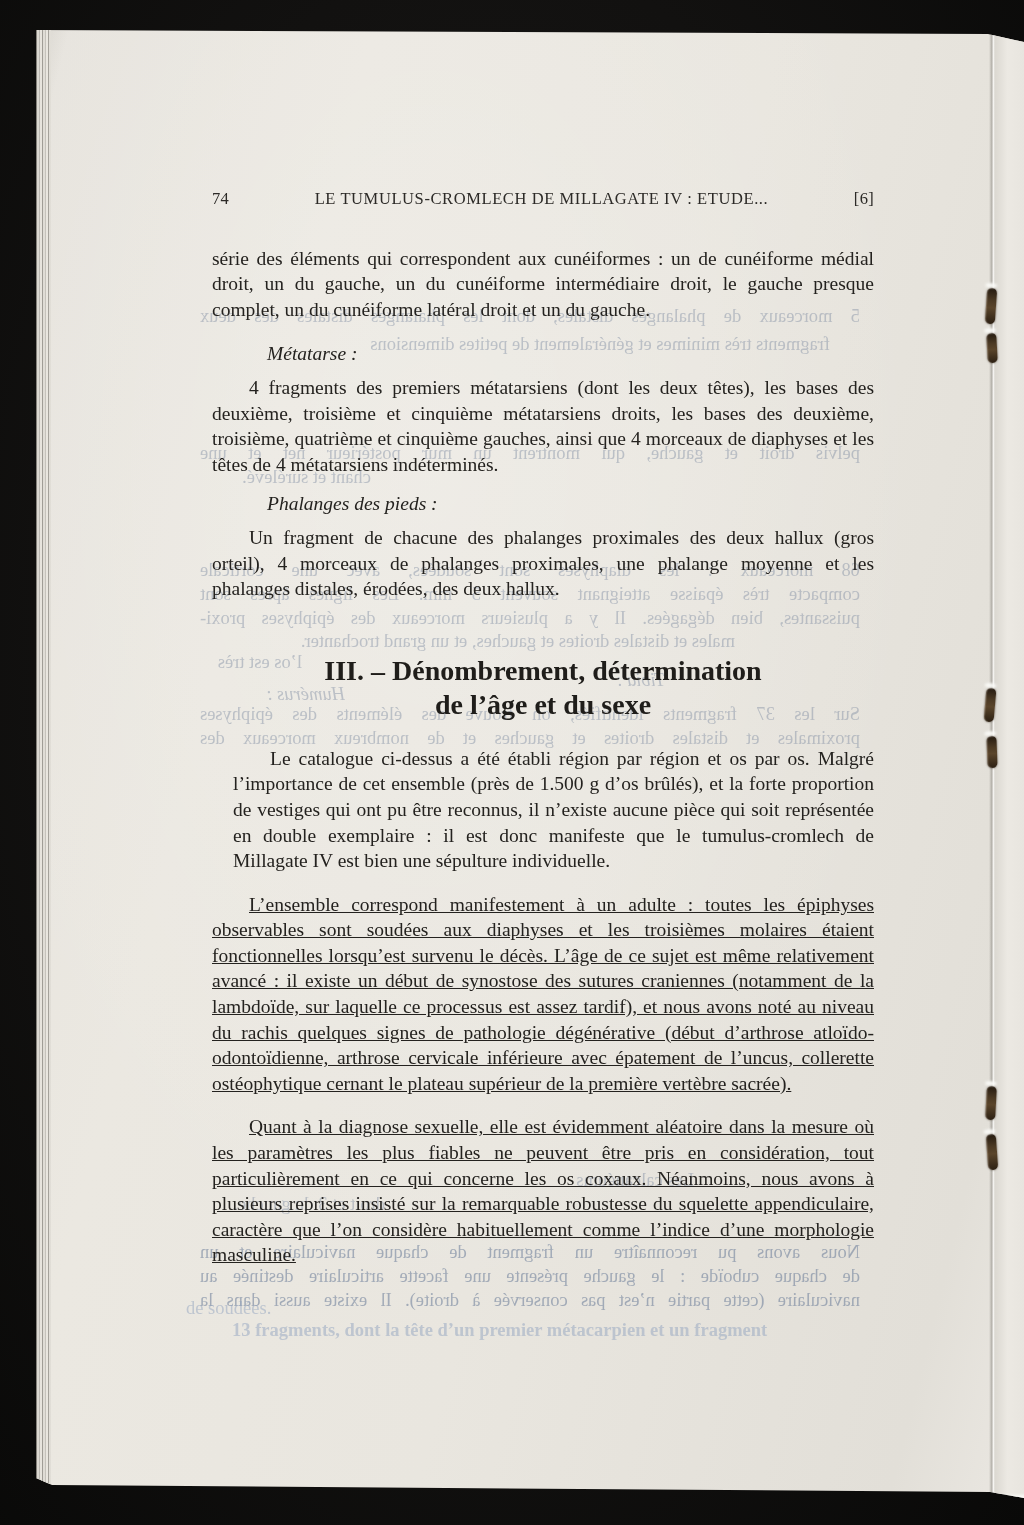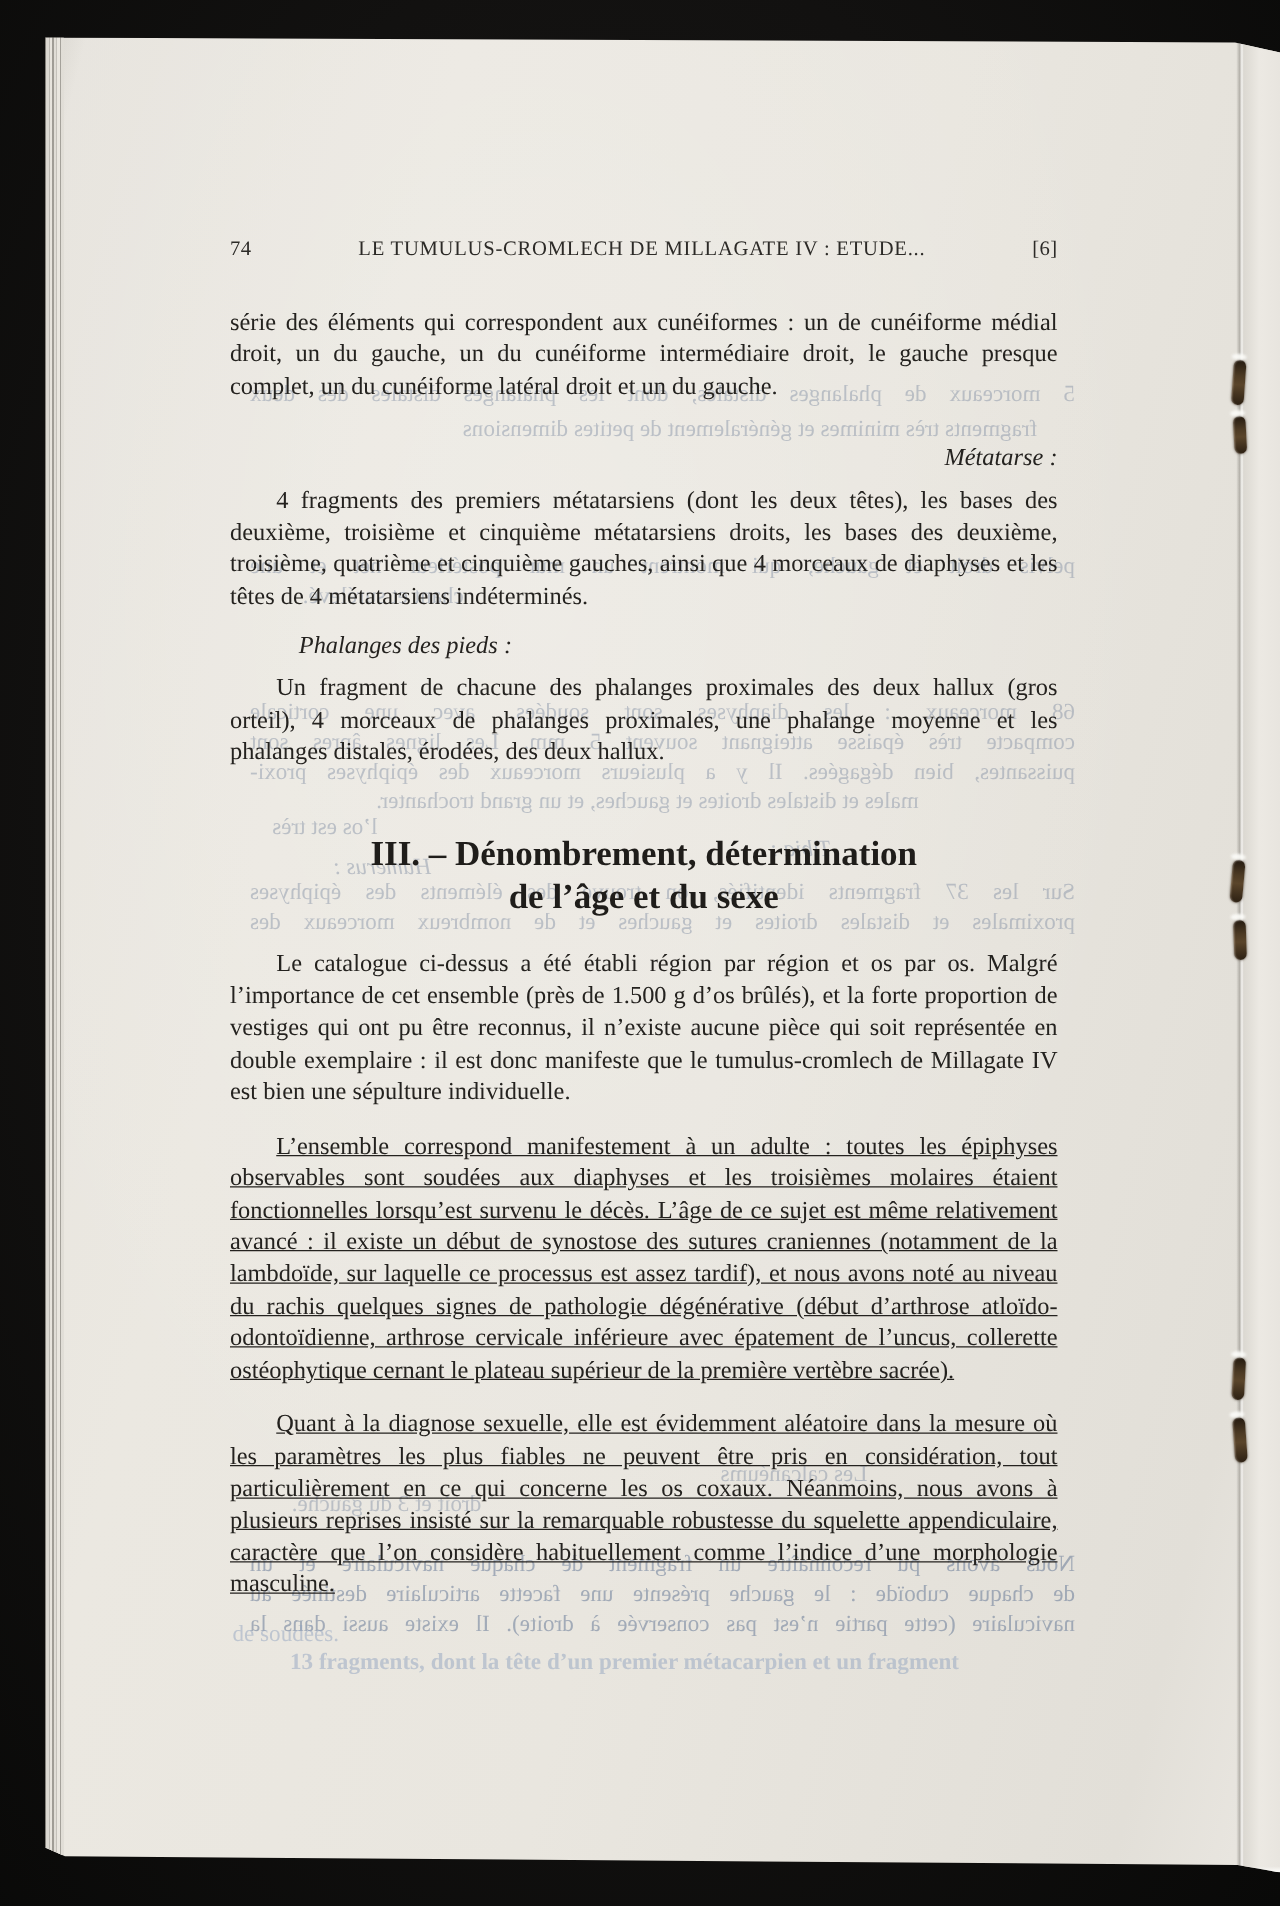--- a/index.html
+++ b/index.html
@@ -55,34 +55,34 @@
     transform:scaleX(-1);
     filter:blur(0.45px);
     white-space:nowrap;overflow:hidden;
   }
   .ghost.gfull{white-space:normal;text-align:justify;text-align-last:justify;overflow:visible;}
   .ghost.gstrong{color:rgba(104,122,152,.55);}
   .ghost.gital{font-style:italic;}
   .ghost.gplain{transform:none;color:rgba(142,160,190,.48);filter:blur(0.6px);}
   
   .text-col{
-    position:absolute;left:148px;top:0;width:662px;
+    position:absolute;left:176px;top:0;width:662px;
     color:#24221f;font-size:19.5px;line-height:25.6px;
   }
   .running-head{
     margin-top:158px;display:flex;justify-content:space-between;align-items:baseline;
     font-size:16.5px;letter-spacing:.3px;color:#2c2a27;
   }
   .running-head .rh-title{letter-spacing:.6px;text-align:center;}
   .para{text-align:justify;margin:0;}
   .para.indent{text-indent:37px;}
   .subhead{font-style:italic;padding-left:55px;}
   .section-title{text-align:center;font-weight:bold;font-size:28px;line-height:34px;color:#1f1d1a;}
-  .mt34{margin-top:34px;}.mt16{margin-top:32px;text-align:right;}.mt8{margin-top:8px;}
-  .mt14{margin-top:14px;}.mt52{margin-top:52px;}.mt24{margin-top:24px;}
+  .mt34{margin-top:34px;}.mt16{margin-top:19px;}.mt8{margin-top:8px;}
+  .mt14{margin-top:14px;}.mt52{margin-top:52px;}.mt24{margin-top:24px;margin-left:21px;}
   .mt6{margin-top:18px;text-decoration:underline;}
 </style>
 </head>
 <body>
 
 <div class="scan-bed">
   <div class="page">
 
     <div class="edge-stack"></div>
     <div class="facing-page"></div>

